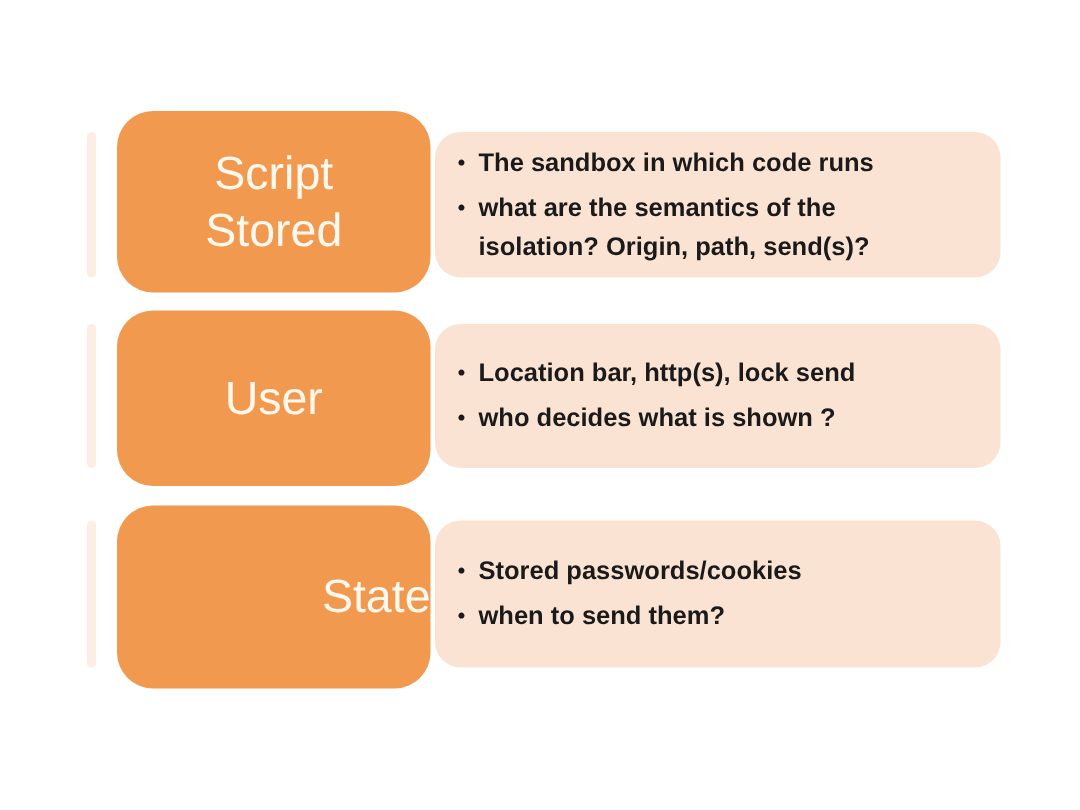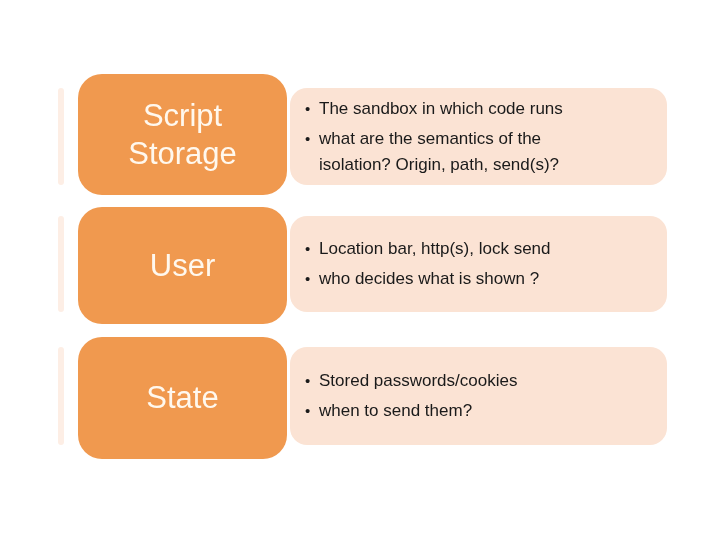--- a/index.html
+++ b/index.html
@@ -54,40 +54,40 @@
     font-size: 17px;
     line-height: 26px;
   }
   .marker {
     flex: 0 0 auto;
     width: 14px;
     text-align: left;
     font-size: 15px;
     line-height: 26px;
   }
-  .bullet-text { white-space: pre-line; }
+  .bullet-text { white-space: pre-line; font-weight: bold; }
 
   
   .r1 .title-box { top: 74px;  height: 121px; }
   .r1 .detail-box, .r1 .accent { top: 88px;  height: 97px; }
   .r2 .title-box { top: 207px; height: 117px; }
   .r2 .detail-box, .r2 .accent { top: 216px; height: 96px; }
-  .r3 .title-box { top: 337px; height: 122px; }
+  .r3 .title-box { top: 337px; height: 122px; align-items: flex-end; }
   .r3 .detail-box, .r3 .accent { top: 347px; height: 98px; }
 </style>
 </head>
 <body>
 
 <div class="slide">
 
   <div class="row r1">
     <div class="accent"></div>
     <div class="title-box">
       <div>Script</div>
-      <div>Storage</div>
+      <div>Stored</div>
     </div>
     <div class="detail-box">
       <div class="bullet-item">
         <span class="marker">•</span>
         <span class="bullet-text">The sandbox in which code runs</span>
       </div>
       <div class="bullet-item">
         <span class="marker">•</span>
         <span class="bullet-text">what are the semantics of  the
 isolation? Origin, path, send(s)?</span>

